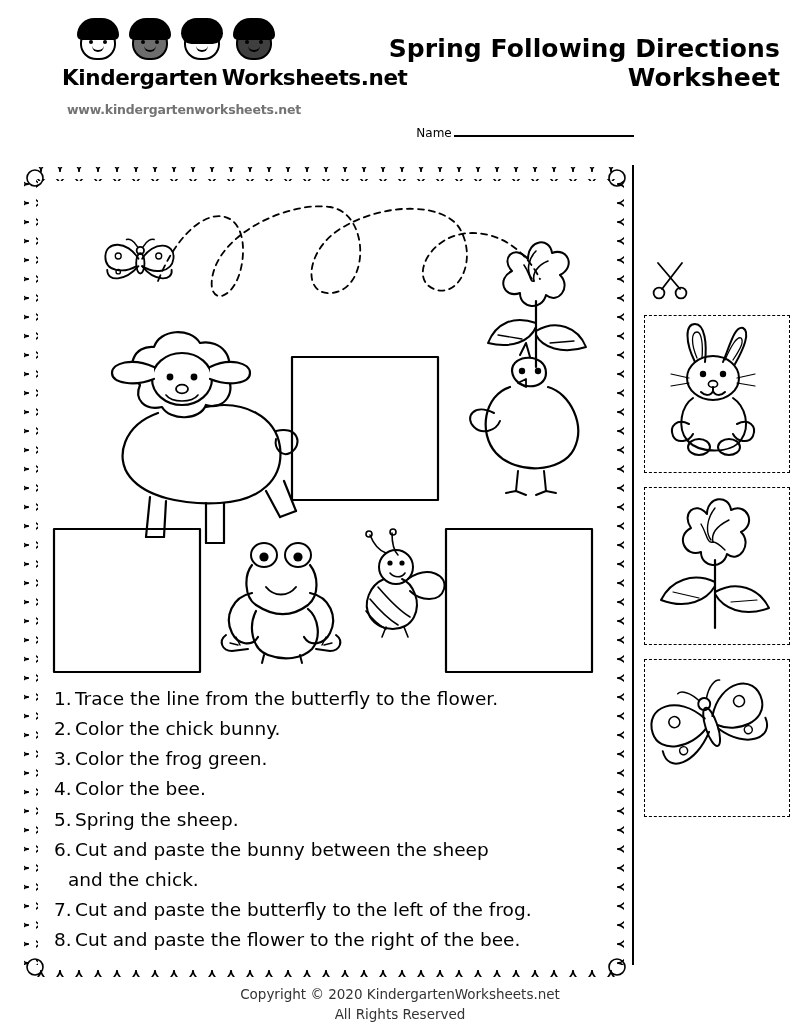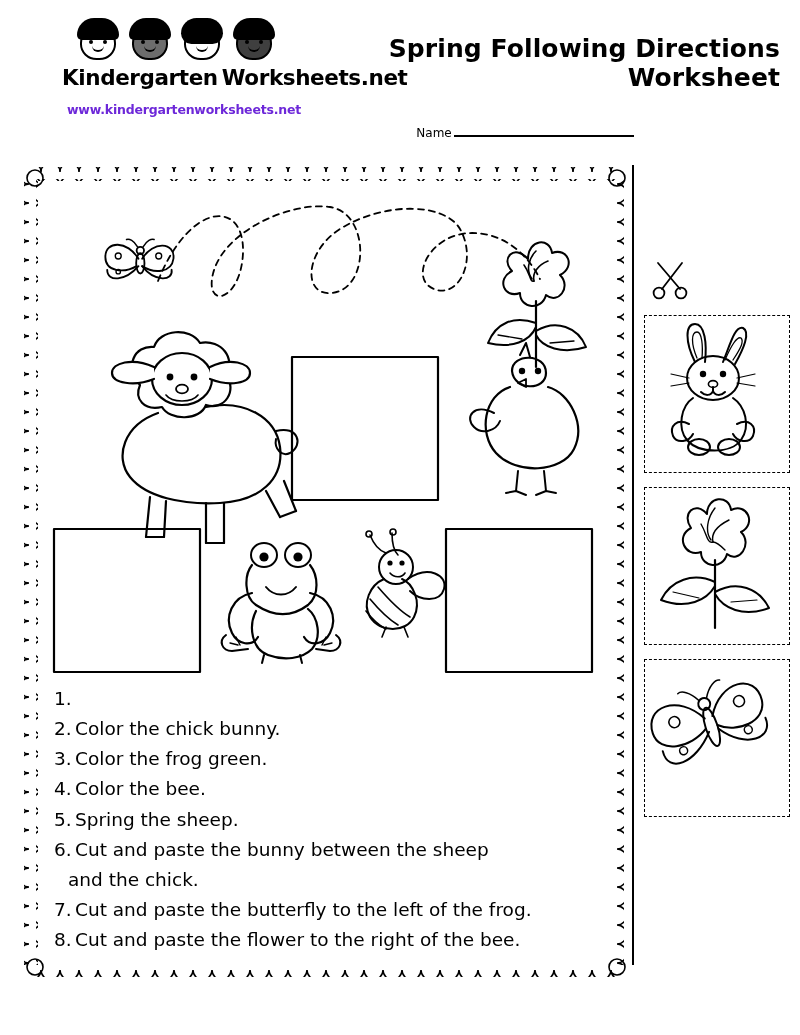--- a/index.html
+++ b/index.html
@@ -89,21 +89,21 @@
   .logo-word .band {
     display: inline-block;
     padding: 1px 4px 2px 4px;
   }
   .logo-url {
     margin-top: 10px;
     font-family: "DejaVu Sans", sans-serif;
     font-weight: bold;
     font-size: 12.5px;
     letter-spacing: -0.2px;
-    color: #6d28d9;
+    color: #737373;
     text-align: center;
     width: 252px;
   }
 
   .title {
     position: absolute;
     left: 270px; top: 34px;
     width: 510px;
     text-align: right;
     font-size: 25px;
@@ -418,20 +418,21 @@
             <path d="M34 96 L 30 106" stroke-width="1.6"></path>
             <path d="M52 96 L 56 106" stroke-width="1.6"></path>
           </g>
 
         </svg>
       </div>
 
       <div class="directions">
         <div class="dir-item">
           <span class="dir-num">1.</span>
+          <span class="dir-text">Trace the line from the butterfly to the flower.</span>
         </div>
         <div class="dir-item">
           <span class="dir-num">2.</span>
           <span class="dir-text">Color the chick bunny.</span>
         </div>
         <div class="dir-item">
           <span class="dir-num">3.</span>
           <span class="dir-text">Color the frog green.</span>
         </div>
         <div class="dir-item">
@@ -529,14 +530,18 @@
           <path d="M74 37 C 80 26, 88 22, 92 24" stroke-width="1.5"></path>
           <circle cx="36" cy="50" r="5.5" stroke-width="1.5"></circle>
           <circle cx="104" cy="50" r="5.5" stroke-width="1.5"></circle>
           <circle cx="36" cy="80" r="4" stroke-width="1.5"></circle>
           <circle cx="104" cy="80" r="4" stroke-width="1.5"></circle>
         </g>
       </svg>
     </div>
   </div>
 
+  <div class="footer">
+    <div>Copyright © 2020 KindergartenWorksheets.net</div>
+    <div>All Rights Reserved</div>
+  </div>
 
 </div>
 
 </body></html>

